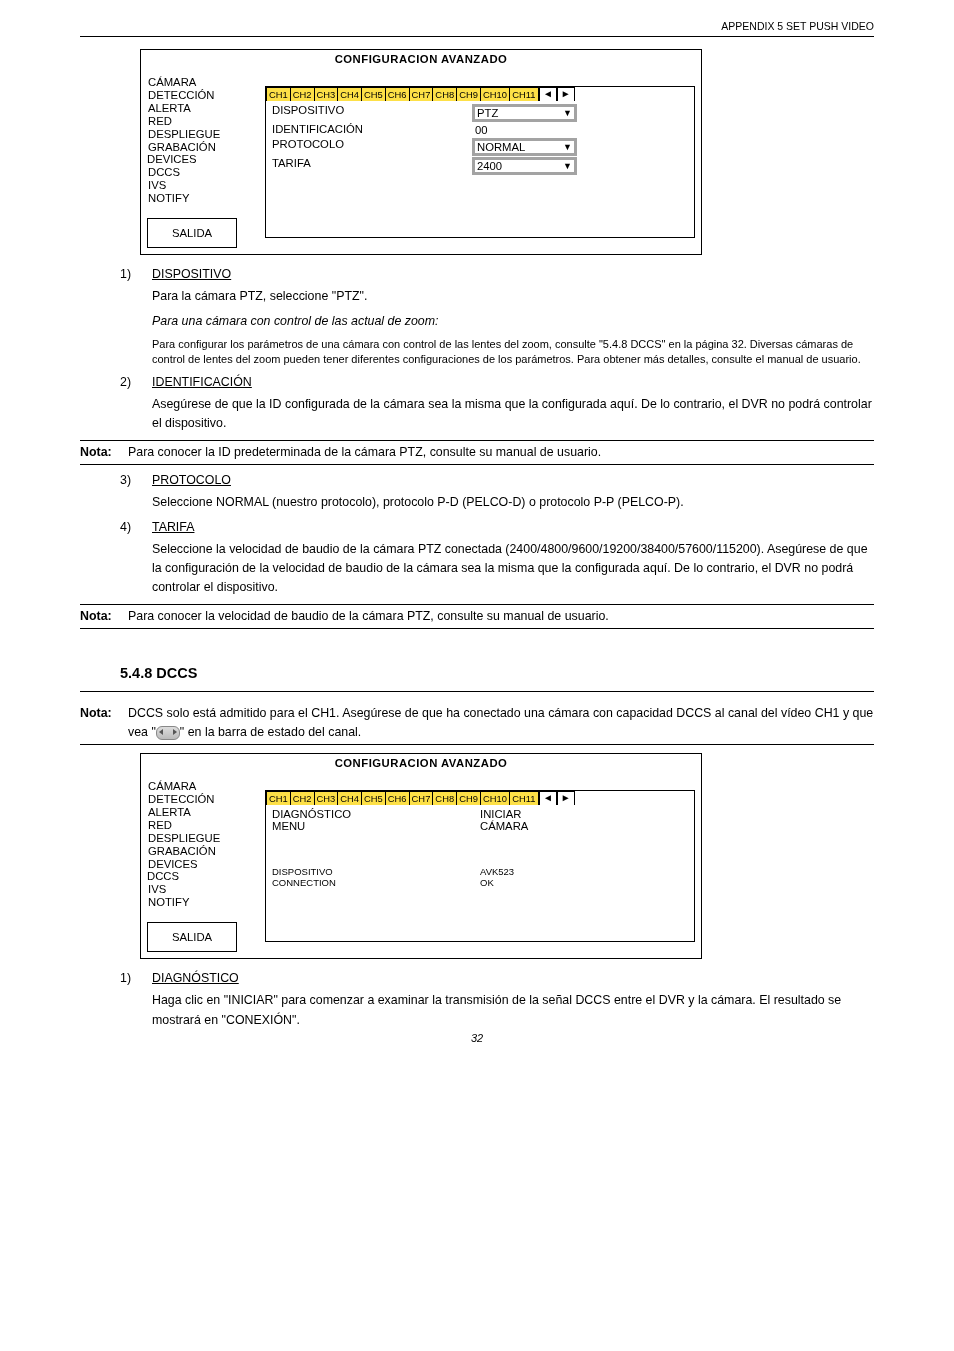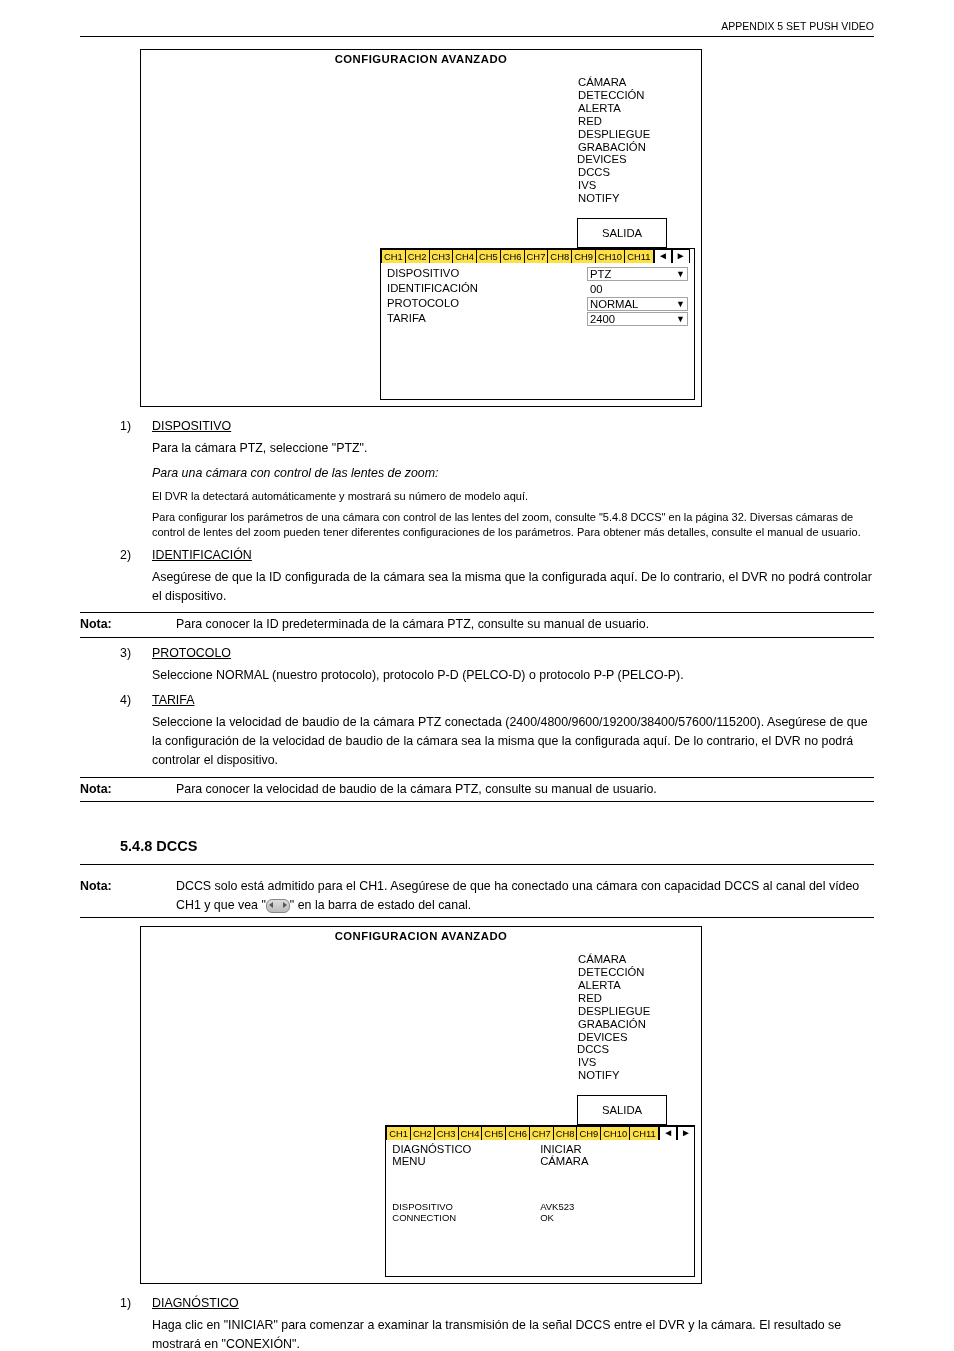--- a/index.html
+++ b/index.html
@@ -48,23 +48,22 @@
       background: #fff;
     }
     .config-title {
       text-align: center;
       font-weight: bold;
       padding: 3px 0 10px 0;
       letter-spacing: 0.5px;
     }
     .config-body {
       display: flex;
-      align-items: flex-end;
+      align-items: center;
       padding: 0 6px 6px 6px;
-      flex-direction: column;
     }
     .config-left {
       width: 118px;
       flex-shrink: 0;
     }
     .config-left div.navitem {
       padding: 0.5px 1px;
     }
     .config-left .salida-box {
       border: 1px solid #000;
@@ -107,21 +106,21 @@
     }
     .config-rows {
       padding: 3px 6px;
     }
     .config-row {
       display: flex;
       padding: 0.5px 0;
     }
     .config-row .lbl { width: 200px; }
     .config-row .val { width: 95px; border: 1px solid transparent; padding: 0 2px; }
-    .config-row .val.boxed { border: 1px solid #a3a3a3; display: flex; justify-content: space-between; align-items: center; }
+    .config-row .val.boxed { border: 3px solid #a3a3a3; display: flex; justify-content: space-between; align-items: center; }
     .dropdown-arrow { font-size: 9px; }
     .dccs-area {
       padding: 3px 6px;
       display: flex;
     }
     .dccs-col { flex: 1; }
     .dccs-col.small { font-size: 9.5px; }
 
     .num-list {
       margin-left: 40px;
@@ -146,26 +145,26 @@
       display: flex;
       line-height: 1.55;
     }
     .nota-label {
       font-weight: bold;
       width: 48px;
       flex-shrink: 0;
     }
     .nota-text {
       flex: 1;
-      margin-left: 48px;
     }
     .pagenum {
       text-align: center;
       font-size: 11px;
-      margin-top: 12px;
+      margin-top: 2px;
+      font-style: italic;
     }
     .icon-placeholder {
       display: inline-block;
       width: 22px;
       height: 12px;
       border: 1px solid #888;
       border-radius: 6px;
       position: relative;
       vertical-align: middle;
       background: linear-gradient(#ddd,#bbb);
@@ -254,22 +253,21 @@
   </div>
   </div>
 
   <div class="num-list">
     <div class="num-item">
         <div class="num">1)</div>
         <div class="label">DISPOSITIVO</div>
       </div>
   </div>
   <div class="body-text">Para la cámara PTZ, seleccione "PTZ".</div>
-  <div class="body-text italic">Para una cámara con control de las lentes de zoom:</div>
-  <div class="body-text fine">El DVR la detectará automáticamente y mostrará su número de modelo aquí.</div>
+  <div class="body-text italic">Para una cámara con control de las actual de zoom:</div>
   <div class="body-text fine">Para configurar los parámetros de una cámara con control de las lentes del zoom, consulte "5.4.8 DCCS" en la página 32. Diversas cámaras de control de lentes del zoom pueden tener diferentes configuraciones de los parámetros. Para obtener más detalles, consulte el manual de usuario.</div>
 
   <div class="num-list">
     <div class="num-item">
         <div class="num">2)</div>
         <div class="label">IDENTIFICACIÓN</div>
       </div>
   </div>
   <div class="body-text">Asegúrese de que la ID configurada de la cámara sea la misma que la configurada aquí. De lo contrario, el DVR no podrá controlar el dispositivo.</div>
 

